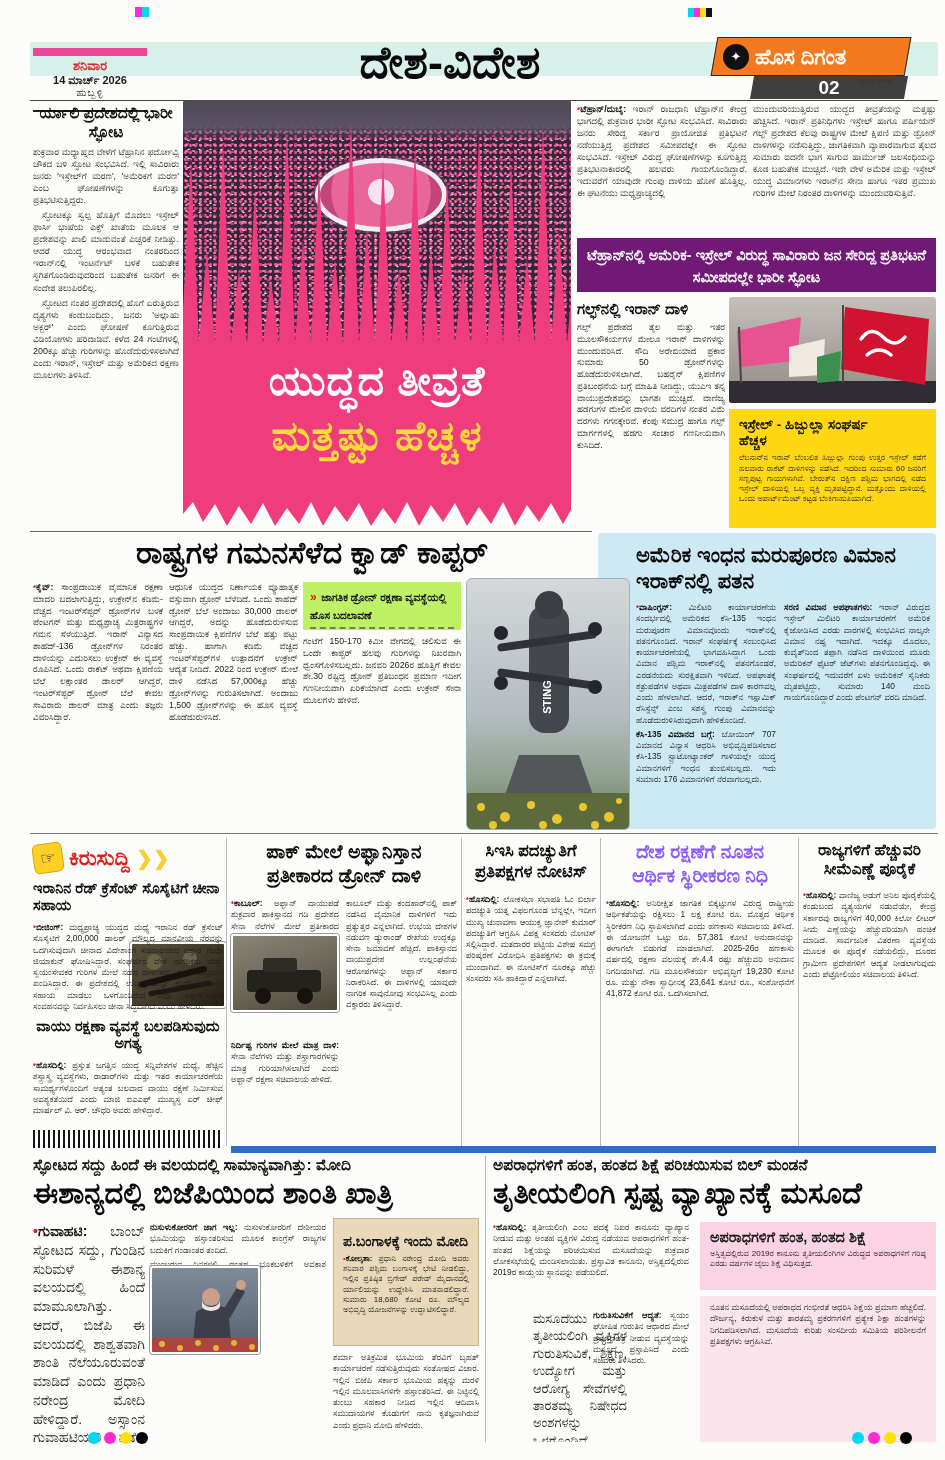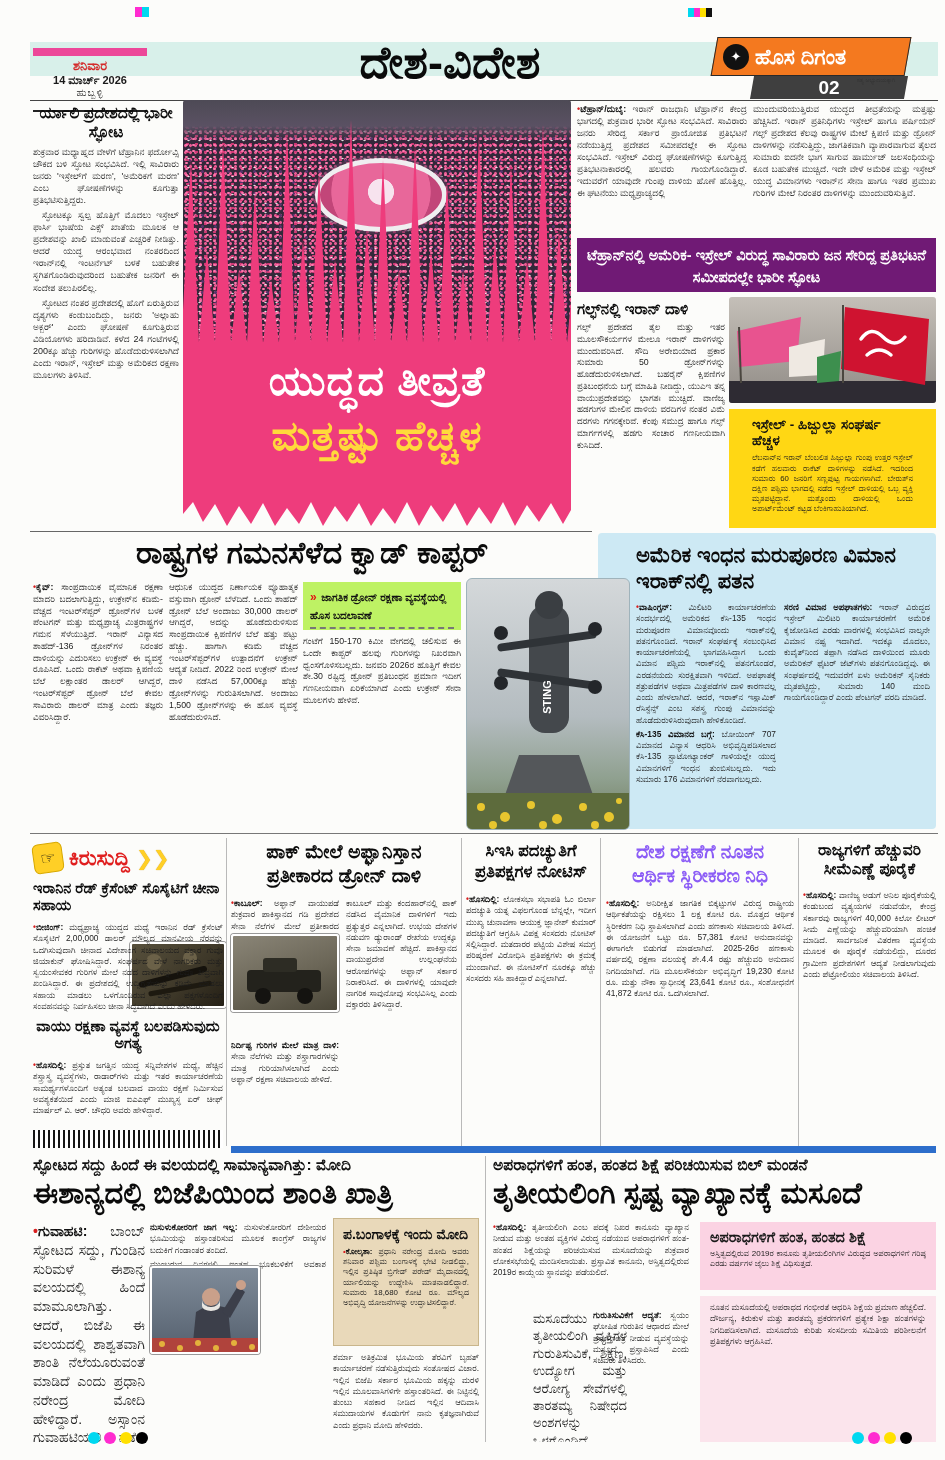--- a/index.html
+++ b/index.html
@@ -134,21 +134,21 @@
       <polygon points="8,34 72,20 68,64 10,70" fill="#e8538f"></polygon>
       <polygon points="60,50 96,42 94,78 60,80" fill="#efe9e2"></polygon>
       <polygon points="88,60 112,54 110,84 88,86" fill="#3d8f4e"></polygon>
       <polygon points="116,10 200,22 196,88 112,72" fill="#cf1330"></polygon>
       <path d="M132,42 q10,-14 22,-2 t22,0 M138,58 q12,-10 24,0" stroke="#ffffff" stroke-width="3.5" fill="none" stroke-linecap="round"></path>
       <line x1="10" y1="30" x2="12" y2="86" stroke="#4a463f" stroke-width="2"></line>
       <line x1="114" y1="8" x2="114" y2="86" stroke="#4a463f" stroke-width="2"></line>
     </svg>
   </div>
 
-  <div class="abs ybox" style="left:729px;top:409px;width:207px;height:119px;padding:8px 23px;box-sizing:border-box;">
+  <div class="abs ybox" style="left:729px;top:409px;width:207px;height:119px;padding:8px 10px;box-sizing:border-box;">
     <div style="font-weight:800;font-size:13.5px;line-height:1.2;color:#101010;width:150px;">ಇಸ್ರೇಲ್ - ಹಿಜ್ಬುಲ್ಲಾ ಸಂಘರ್ಷ ಹೆಚ್ಚಳ</div>
     <div class="jt" style="font-size:7.8px;margin-top:4px;line-height:1.3;">
       <p class="nofirst">ಲೆಬನಾನ್‌ನ ಇರಾನ್ ಬೆಂಬಲಿತ ಹಿಜ್ಬುಲ್ಲಾ ಗುಂಪು ಉತ್ತರ ಇಸ್ರೇಲ್ ಕಡೆಗೆ ಹಲವಾರು ರಾಕೆಟ್ ದಾಳಿಗಳನ್ನು ನಡೆಸಿದೆ. ಇದರಿಂದ ಸುಮಾರು 60 ಜನರಿಗೆ ಸಣ್ಣಪುಟ್ಟ ಗಾಯಗಳಾಗಿವೆ. ಬೇರುತ್‌ನ ದಕ್ಷಿಣ ಪಶ್ಚಿಮ ಭಾಗದಲ್ಲಿ ನಡೆದ ಇಸ್ರೇಲ್ ದಾಳಿಯಲ್ಲಿ ಒಬ್ಬ ವ್ಯಕ್ತಿ ಮೃತಪಟ್ಟಿದ್ದಾನೆ. ಮತ್ತೊಂದು ದಾಳಿಯಲ್ಲಿ ಒಂದು ಅಪಾರ್ಟ್‌ಮೆಂಟ್ ಕಟ್ಟಡ ಬೆಂಕಿಗಾಹುತಿಯಾಗಿದೆ.</p>
     </div>
   </div>
 
   <div class="abs rule-h" style="left:30px;top:531px;width:562px;background:#666;"></div>
 
   <div class="abs" style="left:33px;top:536px;width:558px;font-weight:800;font-size:30px;color:#0b0b0b;text-align:center;line-height:1.1;">ರಾಷ್ಟ್ರಗಳ ಗಮನಸೆಳೆದ ಕ್ವಾಡ್ ಕಾಪ್ಟರ್</div>
 
@@ -313,21 +313,21 @@
           <circle cx="10" cy="76" r="3"></circle>
           <circle cx="28" cy="80" r="3"></circle>
           <circle cx="46" cy="75" r="3"></circle>
           <circle cx="64" cy="80" r="3"></circle>
           <circle cx="82" cy="75" r="3"></circle>
           <circle cx="100" cy="79" r="3"></circle>
         </g>
     </svg>
   </div>
 
-  <div class="abs tanbox" style="left:333px;top:1218px;width:146px;height:128px;padding:7px 9px;box-sizing:border-box;border:1px solid #c9b68c;">
+  <div class="abs tanbox" style="left:333px;top:1218px;width:146px;height:128px;padding:14px 9px;box-sizing:border-box;border:1px solid #c9b68c;">
     <div style="font-weight:800;font-size:14px;line-height:1.2;color:#101010;">ಪ.ಬಂಗಾಳಕ್ಕೆ ಇಂದು ಮೋದಿ</div>
     <div class="jt" style="font-size:7.9px;margin-top:4px;line-height:1.3;">
       <p class="nofirst"><span class="byline">ಕೋಲ್ಕತಾ:</span> <span>ಪ್ರಧಾನಿ ನರೇಂದ್ರ ಮೋದಿ ಅವರು ಶನಿವಾರ ಪಶ್ಚಿಮ ಬಂಗಾಳಕ್ಕೆ ಭೇಟಿ ನೀಡಲಿದ್ದು, ಇಲ್ಲಿನ ಪ್ರತಿಷ್ಠಿತ ಬ್ರಿಗೇಡ್ ಪರೇಡ್ ಮೈದಾನದಲ್ಲಿ ರ್ಯಾಲಿಯನ್ನು ಉದ್ದೇಶಿಸಿ ಮಾತನಾಡಲಿದ್ದಾರೆ. ಸುಮಾರು 18,680 ಕೋಟಿ ರೂ. ಮೌಲ್ಯದ ಅಭಿವೃದ್ಧಿ ಯೋಜನೆಗಳನ್ನು ಉದ್ಘಾಟಿಸಲಿದ್ದಾರೆ.</span></p>
     </div>
   </div>
   <div class="abs jt" style="left:333px;top:1352px;width:146px;height:90px;font-size:8.4px;">
     <p class="nofirst">ಶರ್ಮಾ ಅತಿಕ್ರಮಿತ ಭೂಮಿಯ ತೆರವಿಗೆ ಬೃಹತ್ ಕಾರ್ಯಾಚರಣೆ ನಡೆಸುತ್ತಿರುವುದು ಸಂತೋಷದ ವಿಚಾರ. ಇಲ್ಲಿನ ಬಿಜೆಪಿ ಸರ್ಕಾರ ಭೂಮಿಯ ಹಕ್ಕನ್ನು ಮರಳಿ ಇಲ್ಲಿನ ಮೂಲವಾಸಿಗಳಿಗೇ ಹಸ್ತಾಂತರಿಸಿದೆ. ಈ ನಿಟ್ಟಿನಲ್ಲಿ ತುಂಬು ಸಹಕಾರ ನೀಡಿದ ಇಲ್ಲಿನ ಆದಿವಾಸಿ ಸಮುದಾಯಗಳ ಕೊಡುಗೆಗೆ ನಾನು ಕೃತಜ್ಞನಾಗಿರುವೆ ಎಂದು ಪ್ರಧಾನಿ ಮೋದಿ ಹೇಳಿದರು.</p>
   </div>
 
   <div class="abs rule-v" style="left:485px;top:1156px;height:286px;"></div>

